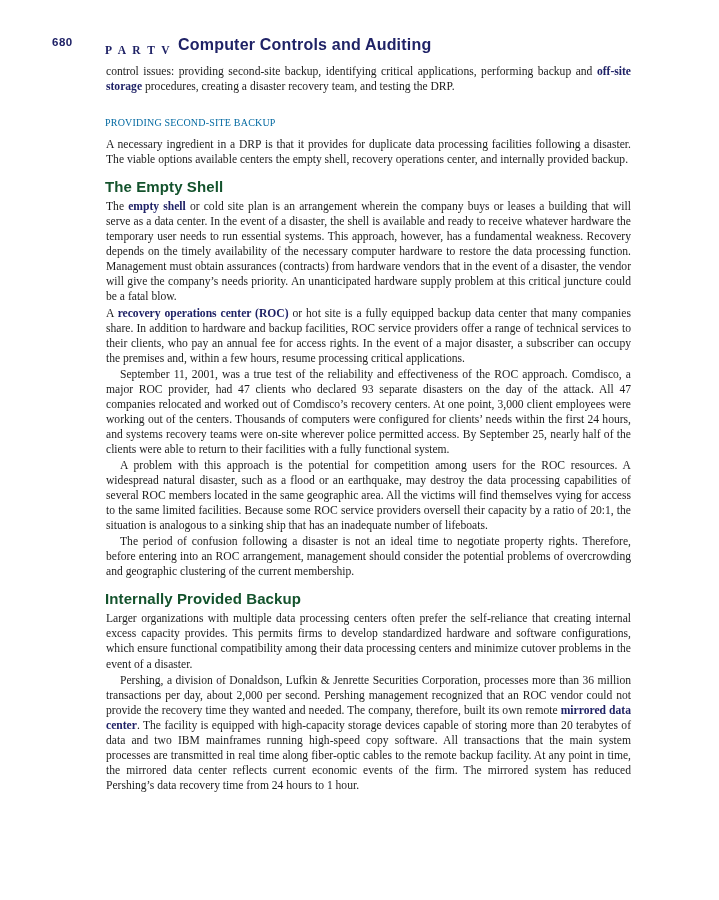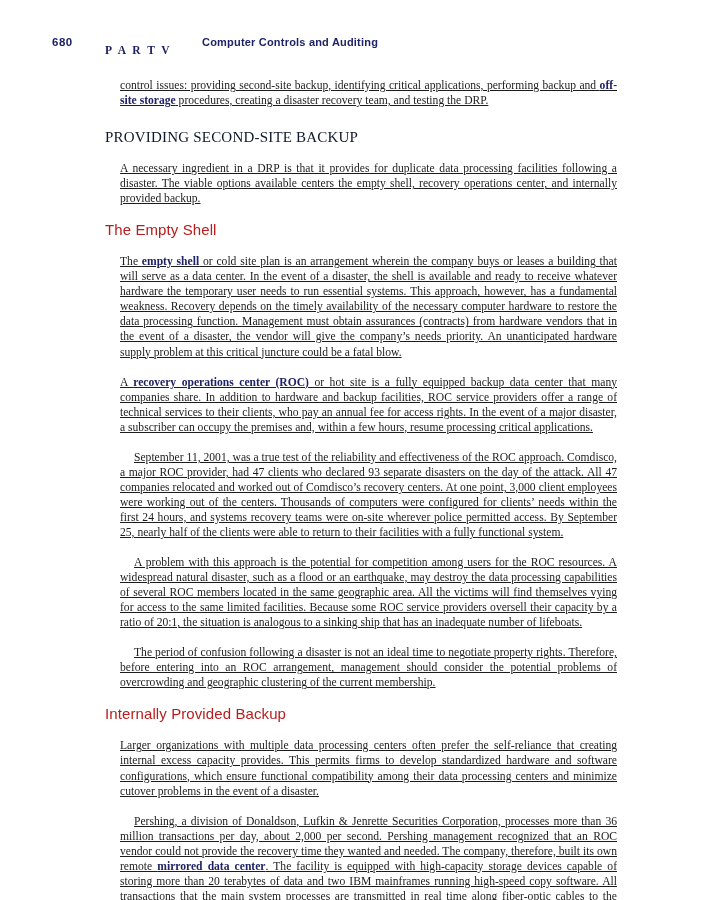--- a/index.html
+++ b/index.html
@@ -37,65 +37,64 @@
     position: absolute;
     left: 105px;
     top: 8px;
     font-family: "Liberation Serif", serif;
     font-size: 11.5px;
     font-weight: bold;
     letter-spacing: 2px;
   }
   .part-title {
     position: absolute;
-    left: 202px;
+    left: 178px;
     top: 0;
     font-family: "Liberation Sans", sans-serif;
-    font-size: 11px;
+    font-size: 16px;
     font-weight: 600;
     letter-spacing: 0.2px;
   }
   
   .column {
     position: absolute;
     top: 63px;
     left: 105px;
     width: 527px;
   }
   p.body {
-    margin: 15px;
+    margin: 1px;
     font-size: 11.6px;
     line-height: 15.05px;
     color: #1c1c1c;
     text-align: justify;
-    text-decoration: underline;
   }
   p.body.indent {
     text-indent: 14px;
   }
   .term {
     font-weight: bold;
     color: #1f2266;
   }
   h1.section {
     margin: 20px 0 5px 0;
     font-family: "Liberation Serif", serif;
-    font-size: 15px;
+    font-size: 10px;
     line-height: 18px;
     font-weight: normal;
-    color: #0f172a;
+    color: #0369a1;
     letter-spacing: 0.2px;
   }
   h2.subsection {
     margin: 11px 0 3px 0;
     font-family: "Liberation Sans", sans-serif;
     font-size: 15px;
     line-height: 18px;
-    font-weight: 400;
-    color: #b91c1c;
+    font-weight: 700;
+    color: #14532d;
     letter-spacing: 0.1px;
   }
 </style>
 </head>
 <body>
 
 <div class="page">
 
   <div class="running-head">
     <span class="page-number">680</span>

